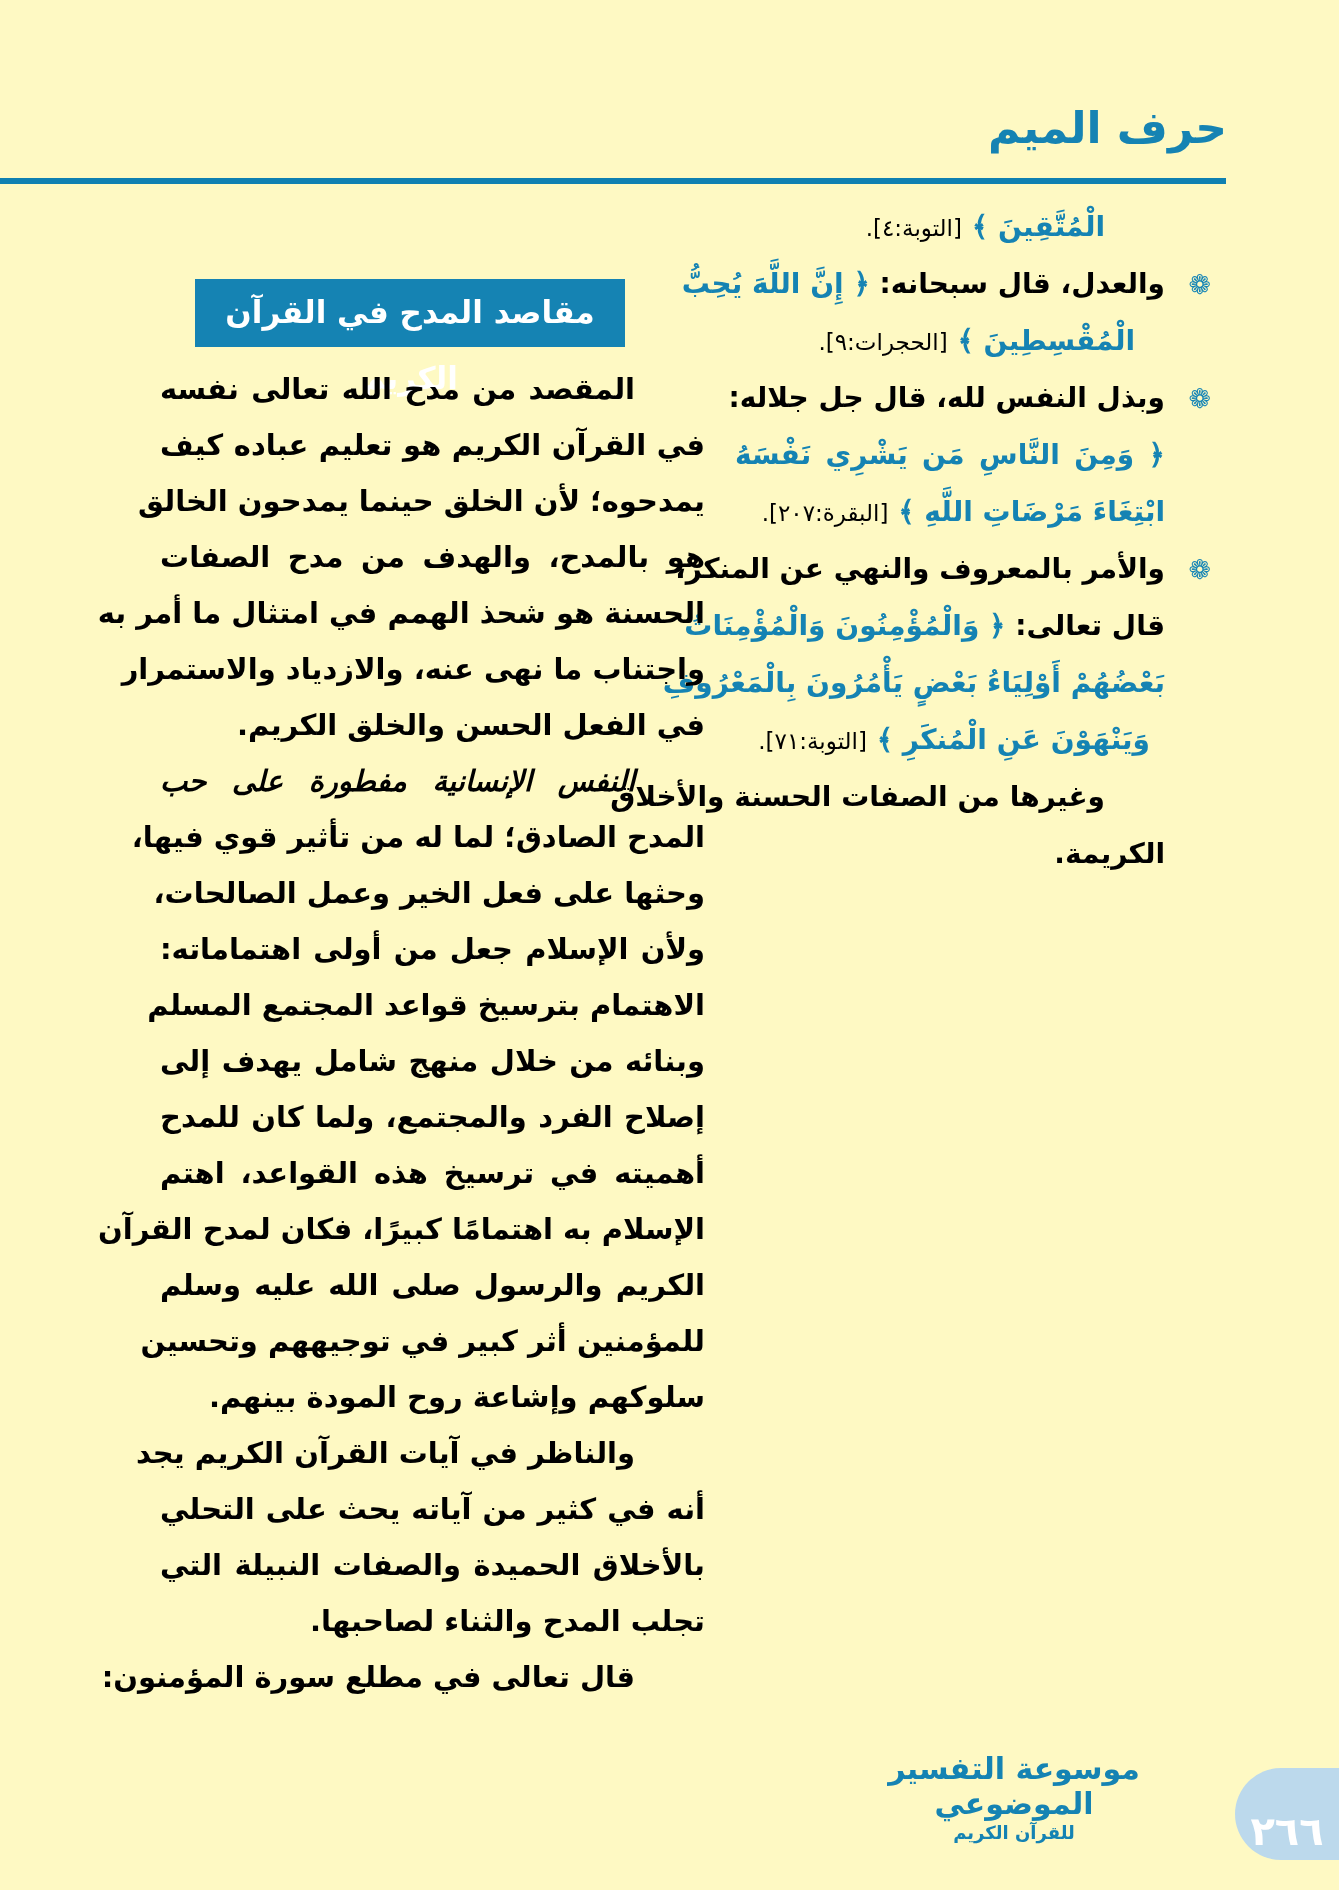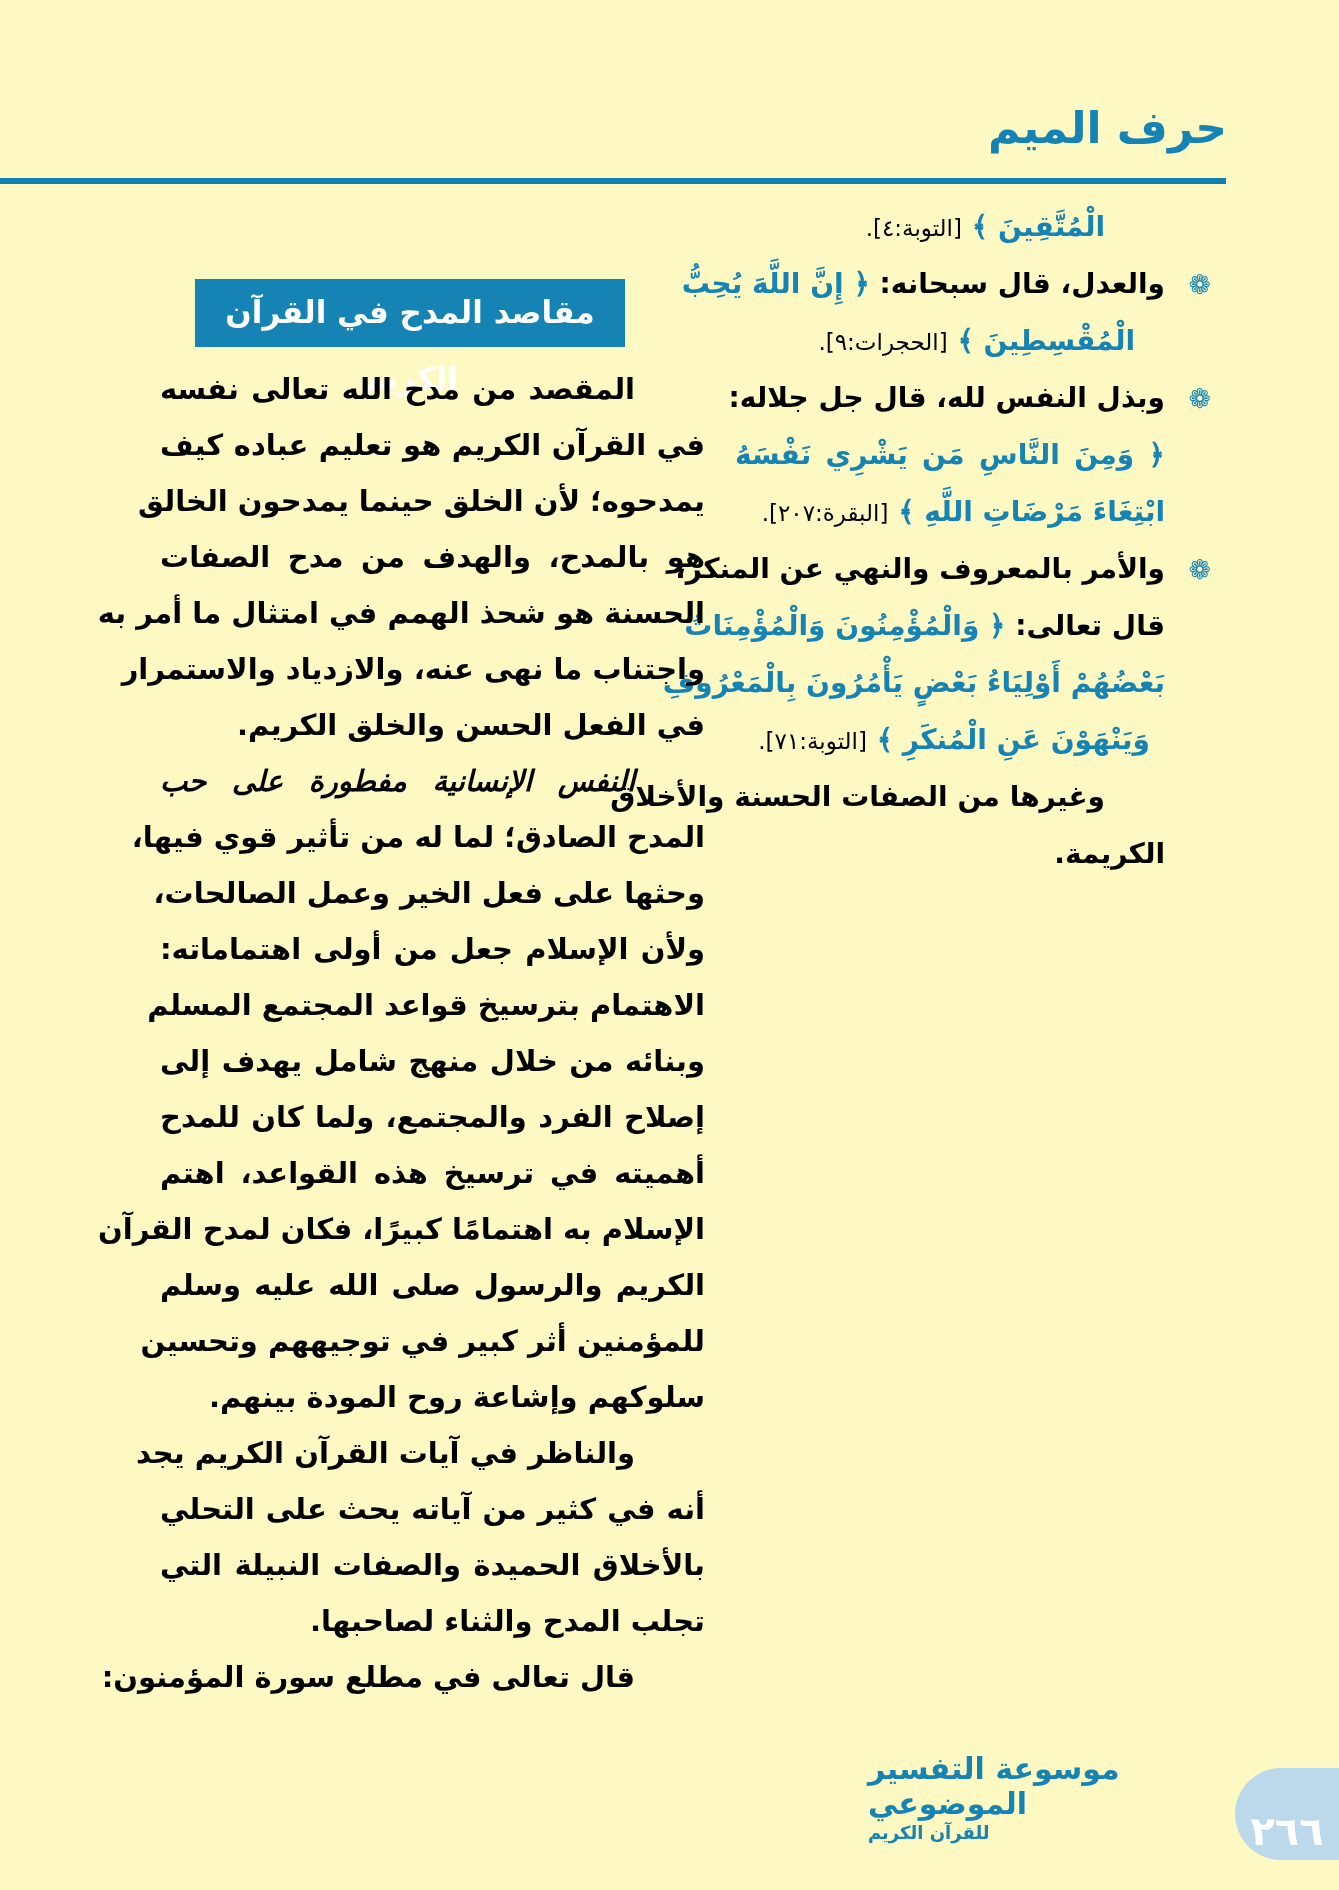--- a/index.html
+++ b/index.html
@@ -49,21 +49,21 @@
   .q{color:#1583b3;}
   .cite{font-weight:normal;font-size:23px;color:#000;}
   .t{color:#000;}
   .rosette{
     position:absolute;right:-46px;top:1px;
     color:#1886b6;font-size:27px;font-weight:normal;
   }
   
   .footer-logo{
     position:absolute;top:1752px;left:868px;width:292px;
-    text-align:left;color:#1583b3;line-height:1.15;
+    text-align:center;color:#1583b3;line-height:1.15;
   }
   .logo-main{font-size:30px;font-weight:bold;}
   .logo-sub{font-size:18px;font-weight:bold;margin-top:2px;}
   .page-badge{
     position:absolute;top:1768px;right:0;
     width:104px;height:92px;
     background:#bcd9ec;border-radius:46px 0 0 46px;
     display:flex;align-items:center;justify-content:center;
   }
   .page-badge span{color:#ffffff;font-size:40px;font-weight:bold;letter-spacing:4px;margin-top:34px;}

